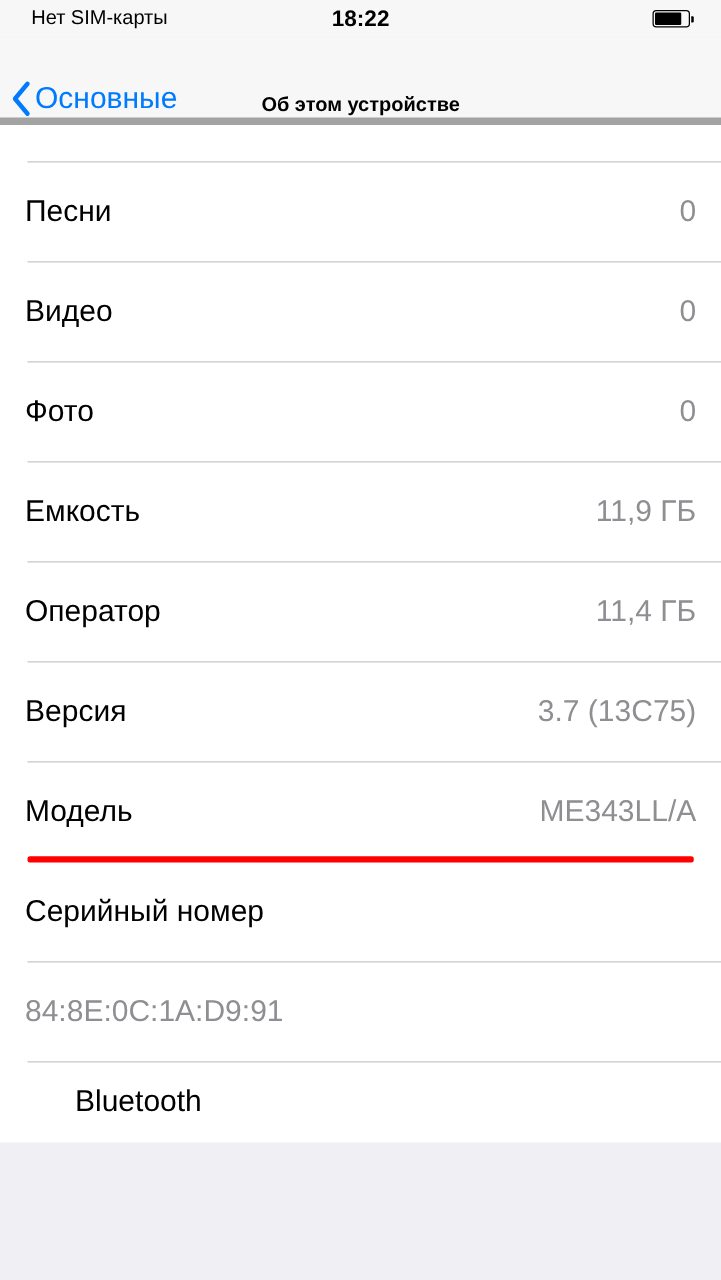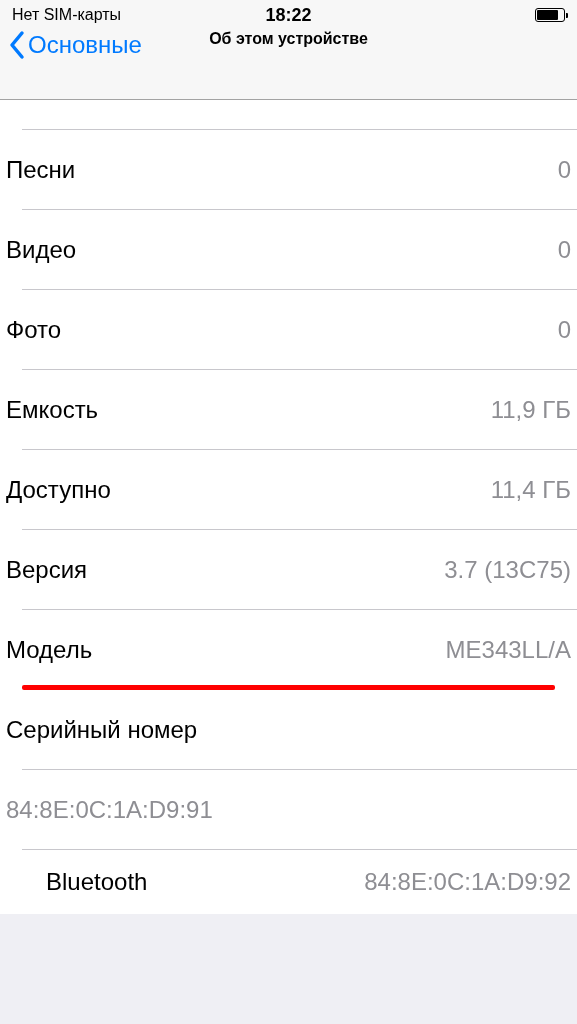--- a/index.html
+++ b/index.html
@@ -15,21 +15,21 @@
       font-family: -apple-system, "Helvetica Neue", Helvetica, Arial, sans-serif;
       overflow: hidden;
       position: relative;
     }
     .status-bar {
       height: 30px;
       background: #f7f7f7;
       display: flex;
       align-items: center;
       justify-content: space-between;
-      padding: 0 12px;
+      padding: 0 25px;
       font-size: 16px;
       color: #000;
     }
     .status-left {
       font-size: 16px;
     }
     .status-center {
       position: absolute;
       left: 50%;
       transform: translateX(-50%);
@@ -63,23 +63,23 @@
       left: 1px;
       top: 1px;
       bottom: 1px;
       width: 75%;
       background: #000;
       border-radius: 1px;
     }
     .nav-bar {
       height: 70px;
       background: #f7f7f7;
-      border-bottom: 1px solid #a3a3a3;
-      display: flex;
-      align-items: flex-start;
+      border-bottom: 6px solid #a3a3a3;
+      display: flex;
+      align-items: flex-end;
       position: relative;
       padding: 0 8px;
     }
     .back-button {
       display: flex;
       align-items: center;
       color: #007aff;
       font-size: 24px;
       cursor: pointer;
     }
@@ -102,21 +102,21 @@
       color: #000;
       white-space: nowrap;
     }
     .list {
       background: #fff;
     }
     .row {
       display: flex;
       align-items: center;
       justify-content: space-between;
-      padding: 0 6px;
+      padding: 0 20px;
       height: 80px;
       position: relative;
     }
     .row::after {
       content: "";
       position: absolute;
       left: 22px;
       right: 0;
       bottom: 0;
       height: 1px;
@@ -208,21 +208,21 @@
     <span class="row-label">Фото</span>
     <span class="row-value">0</span>
   </div>
 
   <div class="row">
     <span class="row-label">Емкость</span>
     <span class="row-value">11,9 ГБ</span>
   </div>
 
   <div class="row">
-    <span class="row-label">Доступно</span>
+    <span class="row-label">Оператор</span>
     <span class="row-value">11,4 ГБ</span>
   </div>
 
   <div class="row">
     <span class="row-label">Версия</span>
     <span class="row-value">3.7 (13C75)</span>
   </div>
 
 
   <div class="row highlighted">
@@ -236,16 +236,15 @@
       <span class="serial-blur"></span>
     </span>
   </div>
 
   <div class="row">
     <span class="row-value">84:8E:0C:1A:D9:91</span>
   </div>
 
   <div class="row last-visible">
     <span class="row-label">Bluetooth</span>
-    <span class="row-value">84:8E:0C:1A:D9:92</span>
   </div>
 
 </div>
 
 </body></html>

